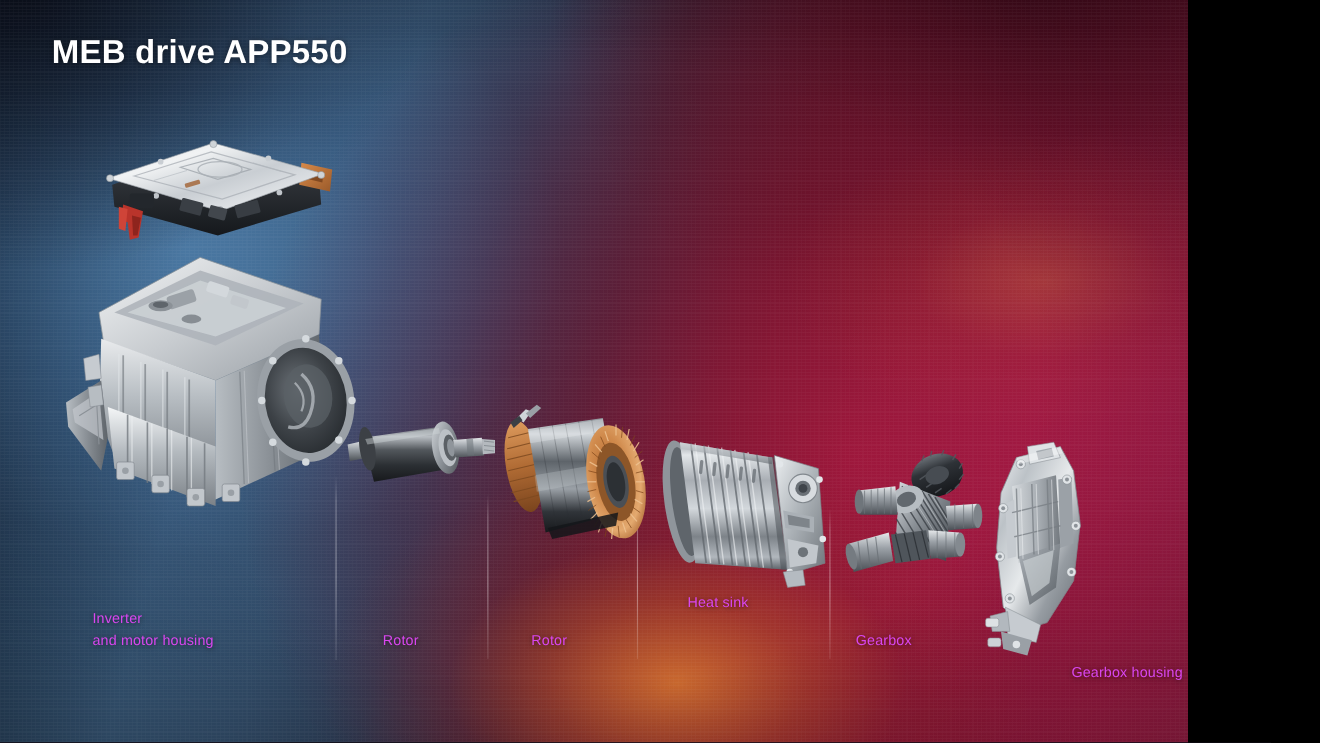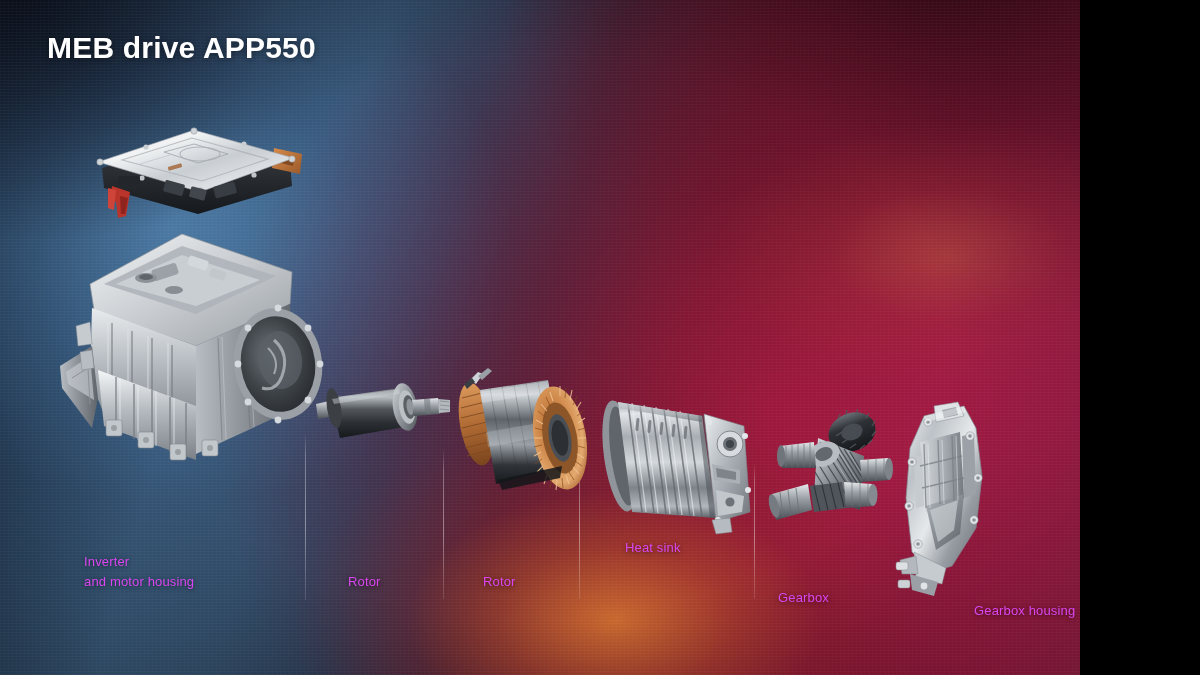--- a/index.html
+++ b/index.html
@@ -701,16 +701,16 @@
 
       <path d="M34 14 L74 4 L76 10 L36 20 Z" fill="#ffffff" opacity=".35"></path>
     </svg>
   </div>
 
   <div class="label" id="lbl-0" style="left: 84px; top: 552px;">Inverter
 and motor housing</div>
   <div class="label" id="lbl-1" style="left: 348px; top: 572px;">Rotor</div>
   <div class="label" id="lbl-2" style="left: 483px; top: 572px;">Rotor</div>
   <div class="label" id="lbl-3" style="left: 625px; top: 538px;">Heat sink</div>
-  <div class="label" id="lbl-4" style="left: 778px; top: 572px; margin-top: 16px;">Gearbox</div>
+  <div class="label" id="lbl-4" style="left: 778px; top: 572px;">Gearbox</div>
   <div class="label" id="lbl-5" style="left: 974px; top: 601px;">Gearbox housing</div>
 
 </div>
 
 </body></html>

